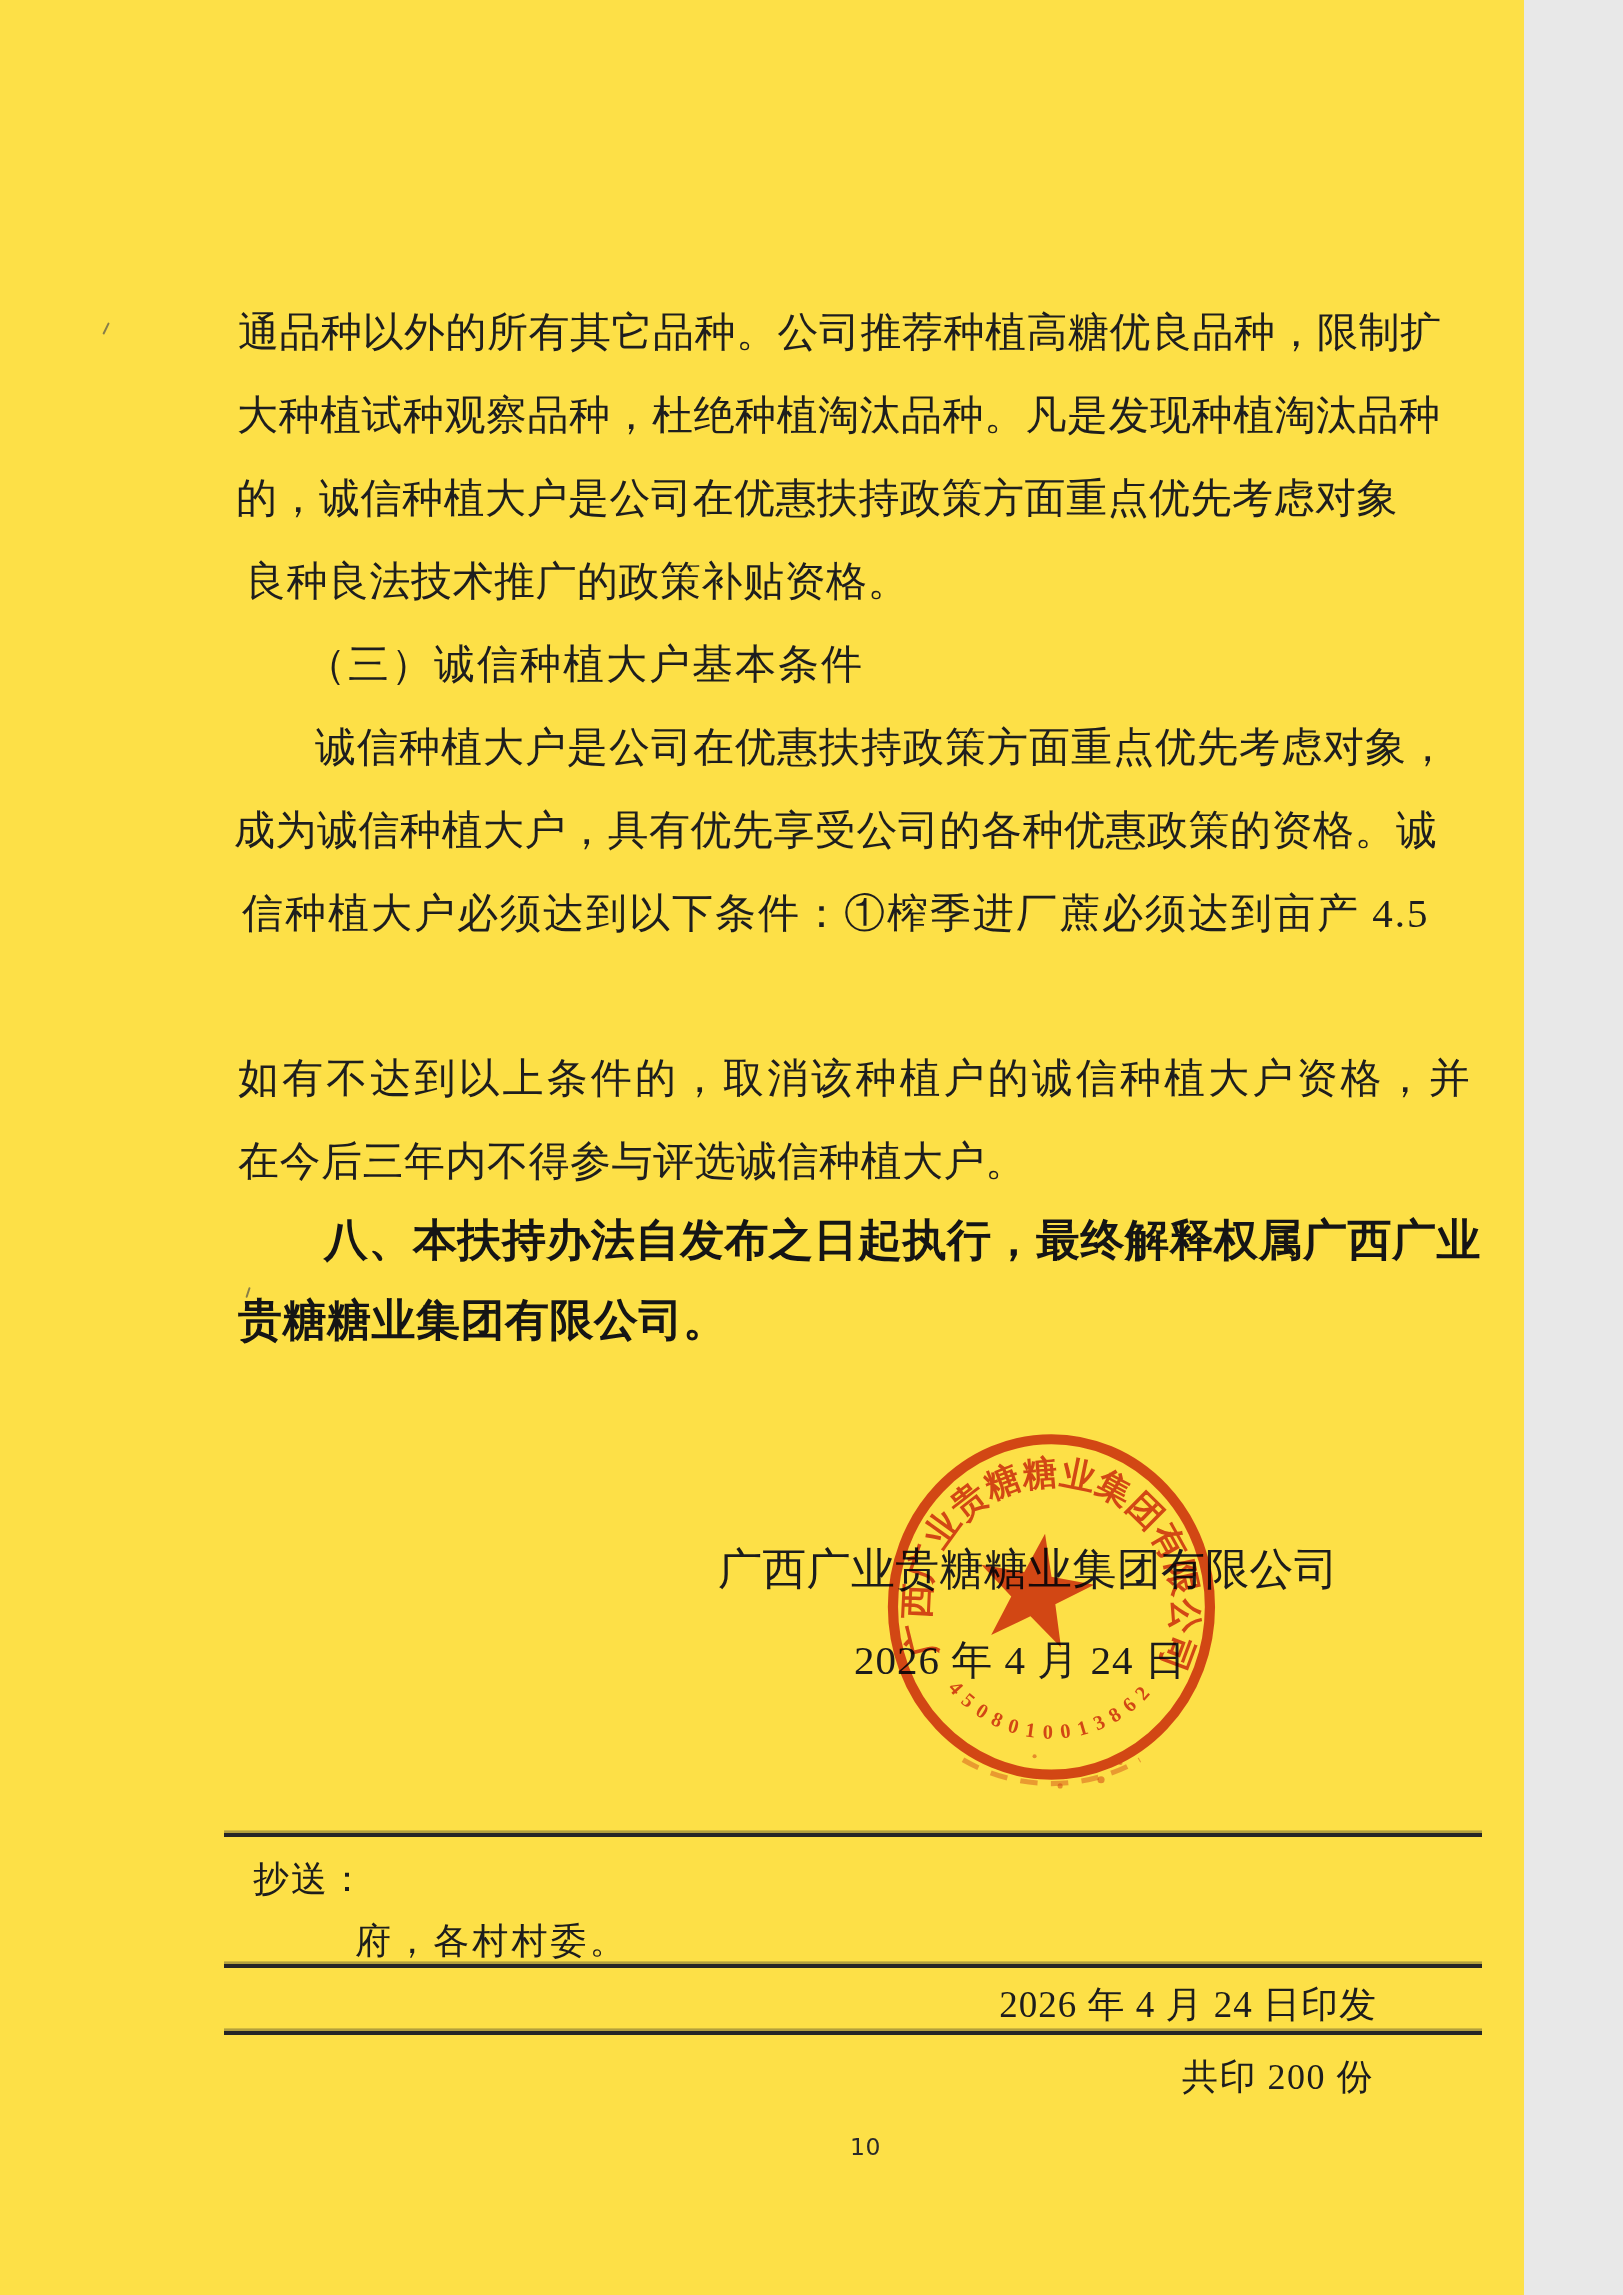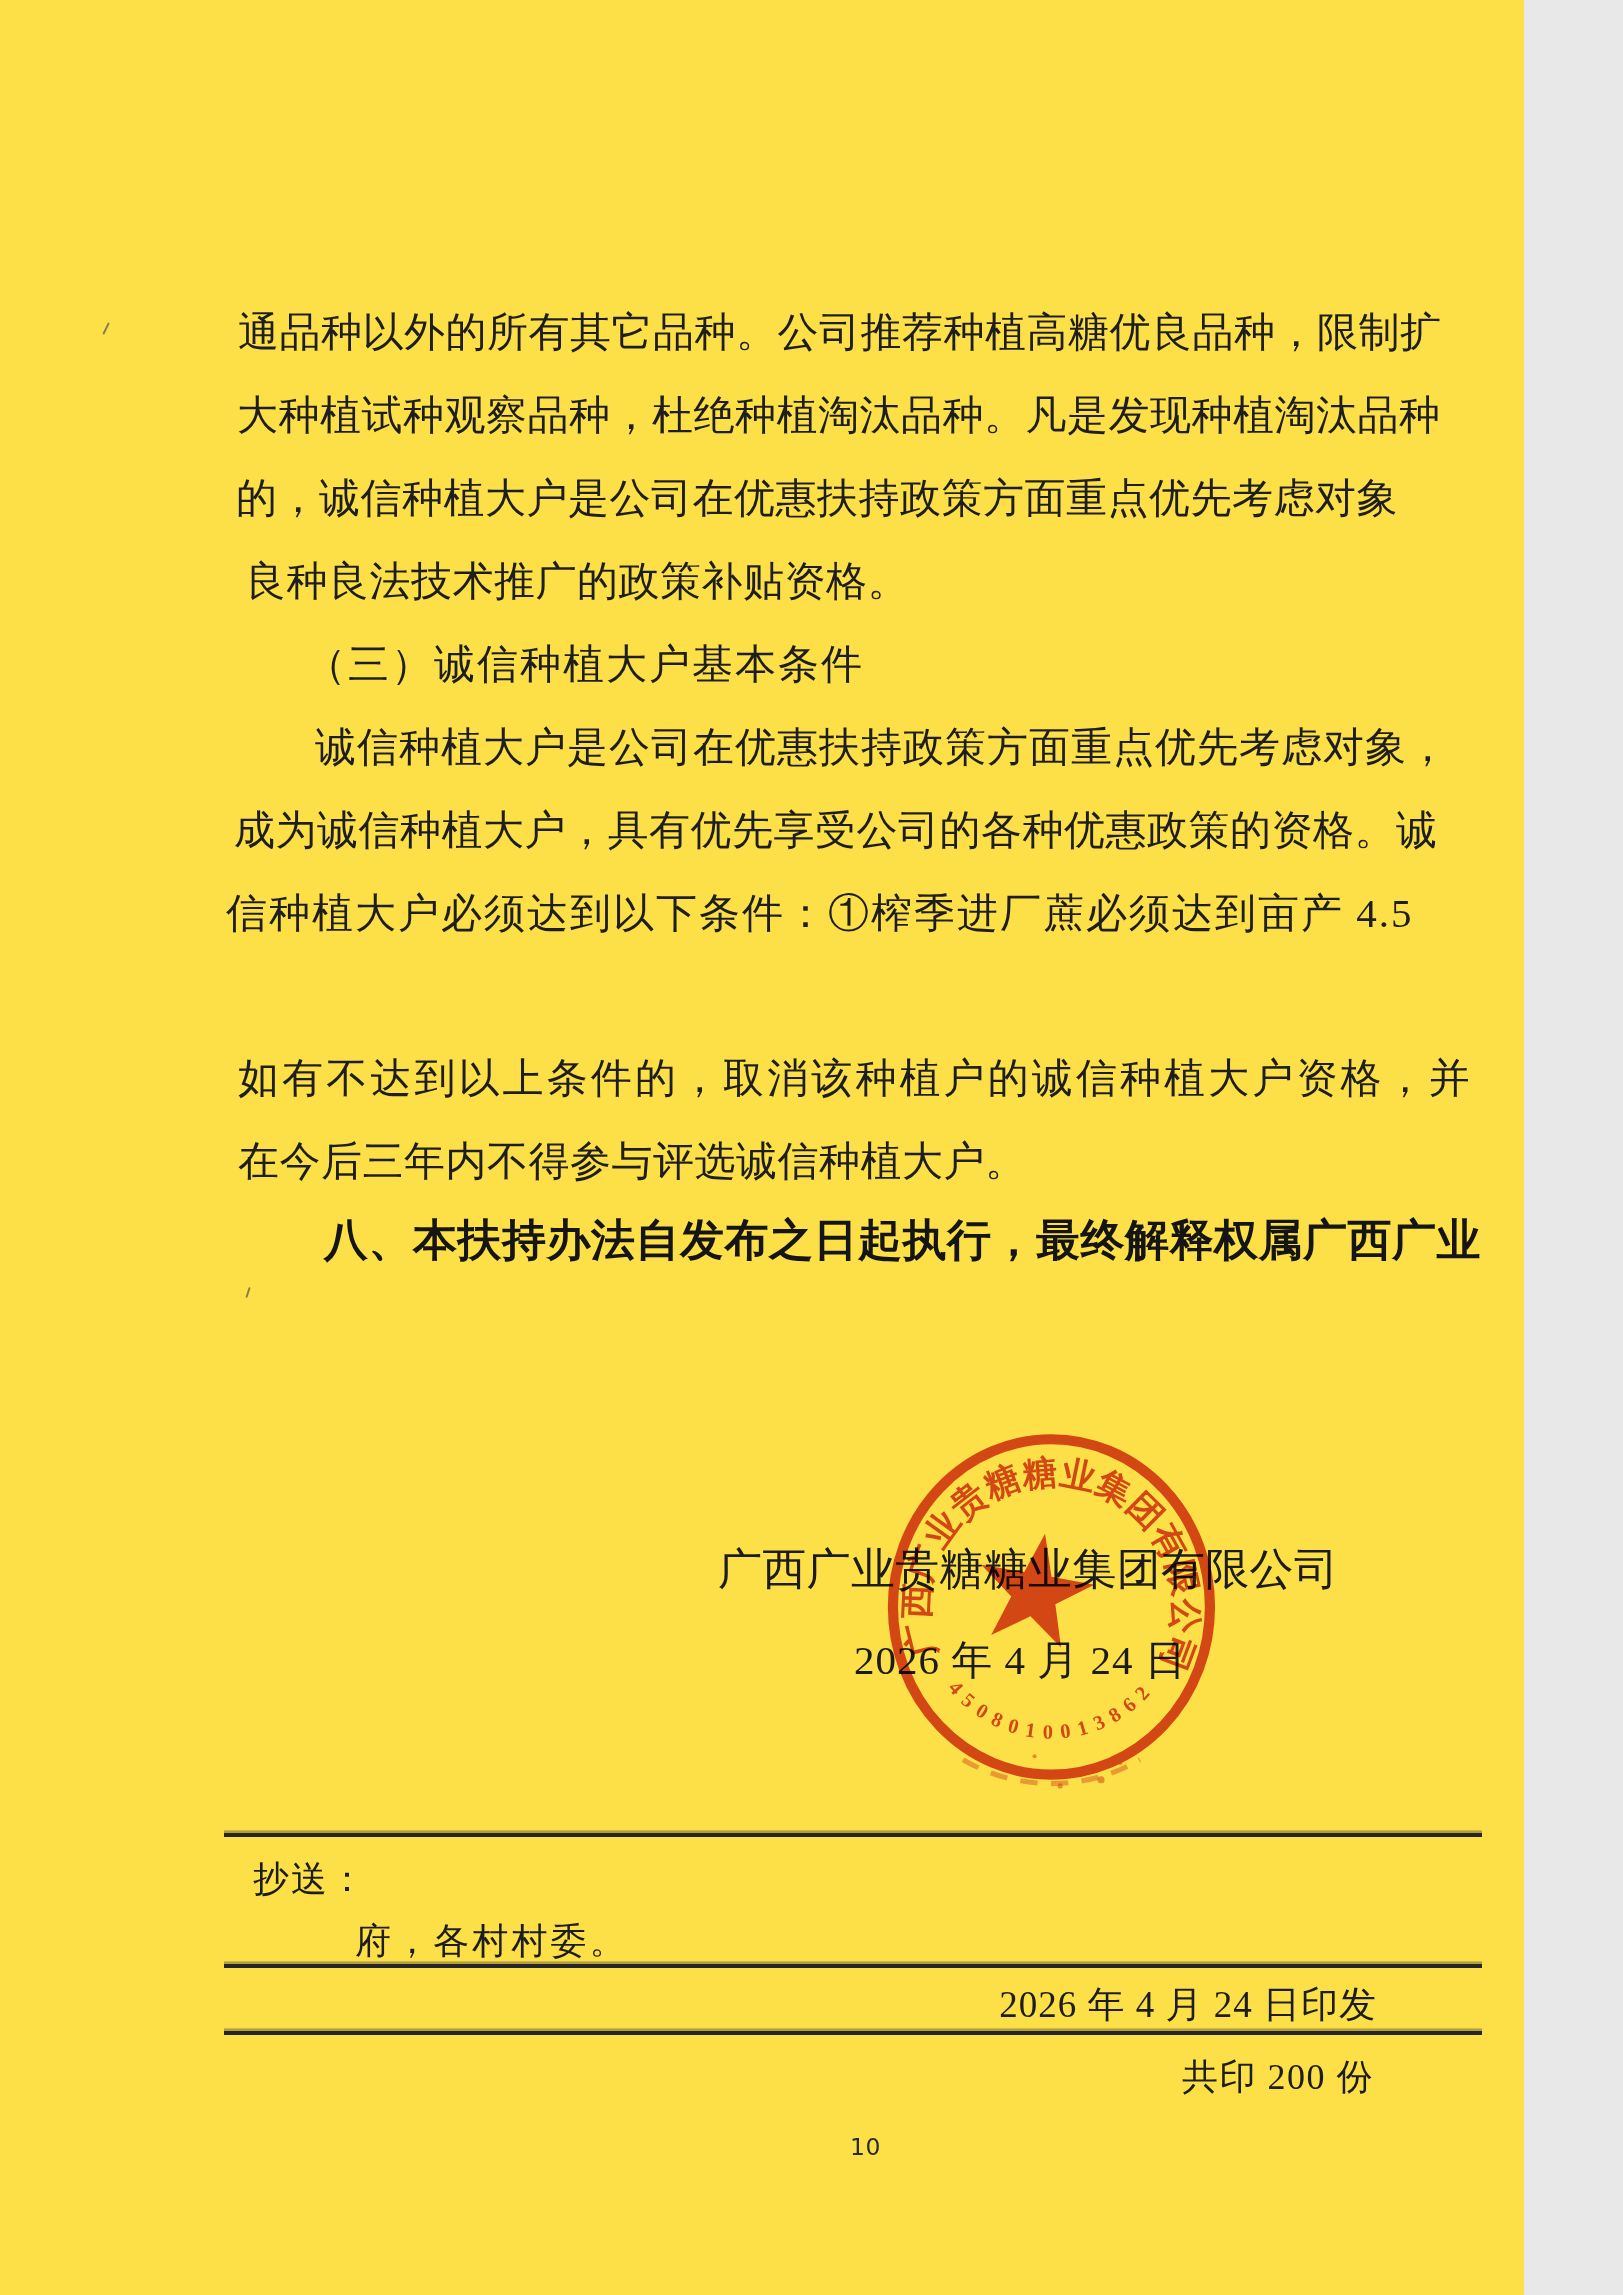--- a/index.html
+++ b/index.html
@@ -18,21 +18,21 @@
     letter-spacing:0.5px;
     color:#1e1e1e;
   }
   .l0{left:238px;top:310px;}
   .l1{left:237px;top:393px;}
   .l2{left:236px;top:476px;}
   .l3{left:245px;top:559px;}
   .l4{left:305px;top:642px;letter-spacing:2px;}
   .l5{left:315px;top:725px;letter-spacing:1px;}
   .l6{left:234px;top:808px;}
-  .l7{left:226px;top:891px;letter-spacing:2px;}
+  .l7{left:242px;top:891px;letter-spacing:2px;}
   .l8{left:236px;top:973px;letter-spacing:2px;}
   .l9{left:238px;top:1056px;letter-spacing:3.1px;}
   .l10{left:238px;top:1139px;}
   .bold-line{
     font-family:"Liberation Sans","DejaVu Sans",sans-serif;
     font-weight:700;
     font-size:44px;
     color:#151515;
   }
   .l11{left:324px;top:1216px;letter-spacing:0.5px;}
@@ -90,20 +90,21 @@
   <div class="bline l1">大种植试种观察品种，杜绝种植淘汰品种。凡是发现种植淘汰品种</div>
   <div class="bline l2">的，诚信种植大户是公司在优惠扶持政策方面重点优先考虑对象</div>
   <div class="bline l3">良种良法技术推广的政策补贴资格。</div>
   <div class="bline l4">（三）诚信种植大户基本条件</div>
   <div class="bline l5">诚信种植大户是公司在优惠扶持政策方面重点优先考虑对象，</div>
   <div class="bline l6">成为诚信种植大户，具有优先享受公司的各种优惠政策的资格。诚</div>
   <div class="bline l7">信种植大户必须达到以下条件：①榨季进厂蔗必须达到亩产 4.5</div>
   <div class="bline l9">如有不达到以上条件的，取消该种植户的诚信种植大户资格，并</div>
   <div class="bline l10">在今后三年内不得参与评选诚信种植大户。</div>
   <div class="bline bold-line l11">八、本扶持办法自发布之日起执行，最终解释权属广西广业</div>
+  <div class="bline bold-line l12">贵糖糖业集团有限公司。</div>
 
   <div class="sig sig-company">广西广业贵糖糖业集团有限公司</div>
   <div class="sig sig-date">2026 年 4 月 24 日</div>
 
   <svg class="stamp" viewBox="0 0 680 710" xmlns="http://www.w3.org/2000/svg">
     <defs>
       <path id="ringArc" d="M 114 444 A 240 240 0 1 1 556 444" fill="none"></path>
       <path id="serialArc" d="M 124 498 A 258 258 0 0 0 546 498" fill="none"></path>
     </defs>
     <g opacity="0.88">

